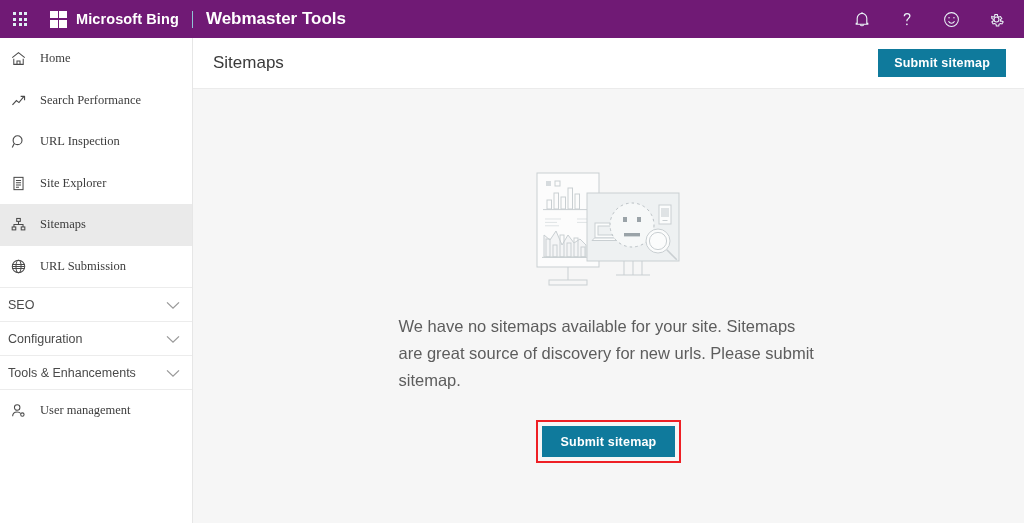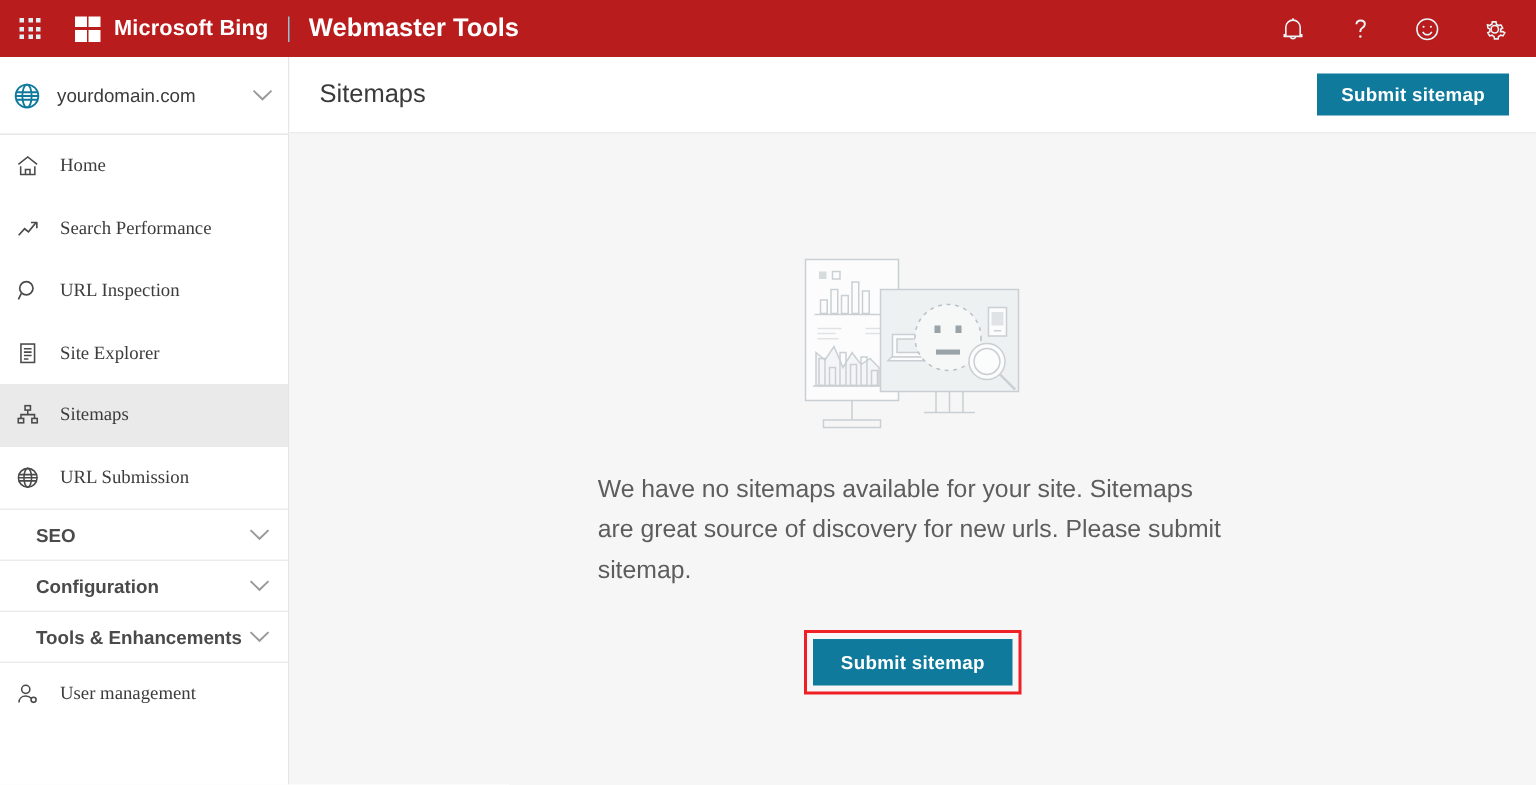--- a/index.html
+++ b/index.html
@@ -18,21 +18,21 @@
     width: 1024px;
     height: 523px;
     display: flex;
     flex-direction: column;
   }
 
   
   .topbar {
     height: 38px;
     min-height: 38px;
-    background: #b91c1c;
+    background: #701a75;
     display: flex;
     align-items: center;
     padding: 0 18px 0 10px;
     color: #ffffff;
   }
   .waffle {
     width: 20px;
     height: 20px;
     display: grid;
     grid-template-columns: repeat(3, 3px);
@@ -151,21 +151,21 @@
   }
 
   .nav-group {
     height: 34px;
     display: flex;
     align-items: center;
     padding: 0 12px 0 8px;
     border-top: 1px solid #ececec;
     cursor: pointer;
   }
-  .nav-group .nav-label { margin-left: 16px; color: #4a4a4a; font-weight: bold; }
+  .nav-group .nav-label { margin-left: 0; color: #4a4a4a; }
   .nav-group .grow { flex: 1 1 auto; }
   .nav-group.first { border-top: 1px solid #ececec; }
   .nav-item.after-group { border-top: 1px solid #ececec; }
 
   
   .main {
     flex: 1 1 auto;
     display: flex;
     flex-direction: column;
     background: #f6f6f6;
@@ -301,35 +301,20 @@
           <path d="M14.6 10.6l1.5.9-1.3 2.2-1.6-.5a5.6 5.6 0 0 1-1.5.9l-.3 1.7h-2.6l-.3-1.7a5.6 5.6 0 0 1-1.5-.9l-1.6.5-1.3-2.2 1.5-.9a5.8 5.8 0 0 1 0-1.7l-1.5-.9L3.9 5.9l1.6.5a5.6 5.6 0 0 1 1.5-.9l.3-1.7h2.6l.3 1.7c.5.2 1 .5 1.5.9l1.6-.5 1.3 2.2-1.5.9a5.8 5.8 0 0 1 0 1.7z"></path>
         </svg>
       </div>
     </div>
   </div>
 
   <div class="body-row">
 
     <div class="sidebar">
 
-      <div class="site-picker">
-        <span class="globe-teal">
-          <svg width="20" height="20" viewBox="0 0 20 20" fill="none" stroke="currentColor" stroke-width="1.2">
-            <circle cx="10" cy="10" r="7.6"></circle>
-            <ellipse cx="10" cy="10" rx="3.1" ry="7.6"></ellipse>
-            <path d="M2.6 7.5h14.8M2.6 12.5h14.8M2.4 10h15.2"></path>
-          </svg>
-        </span>
-        <span class="site-name">yourdomain.com</span>
-        <span class="chev">
-          <svg width="14" height="9" viewBox="0 0 14 9" fill="none" stroke="currentColor" stroke-width="1.3">
-            <path d="M1 1.4L7 7.2l6-5.8"></path>
-          </svg>
-        </span>
-      </div>
 
       <div class="nav">
 
         <div class="nav-item">
           <span class="nav-ico">
             <svg width="17" height="17" viewBox="0 0 18 18" fill="none" stroke="currentColor" stroke-width="1.1">
               <path d="M2.4 8.1L9 2.8l6.6 5.3"></path>
               <path d="M4 9.3v5.9h10V9.3"></path>
               <path d="M7.4 15.2v-3.6h3.2v3.6"></path>
             </svg>

